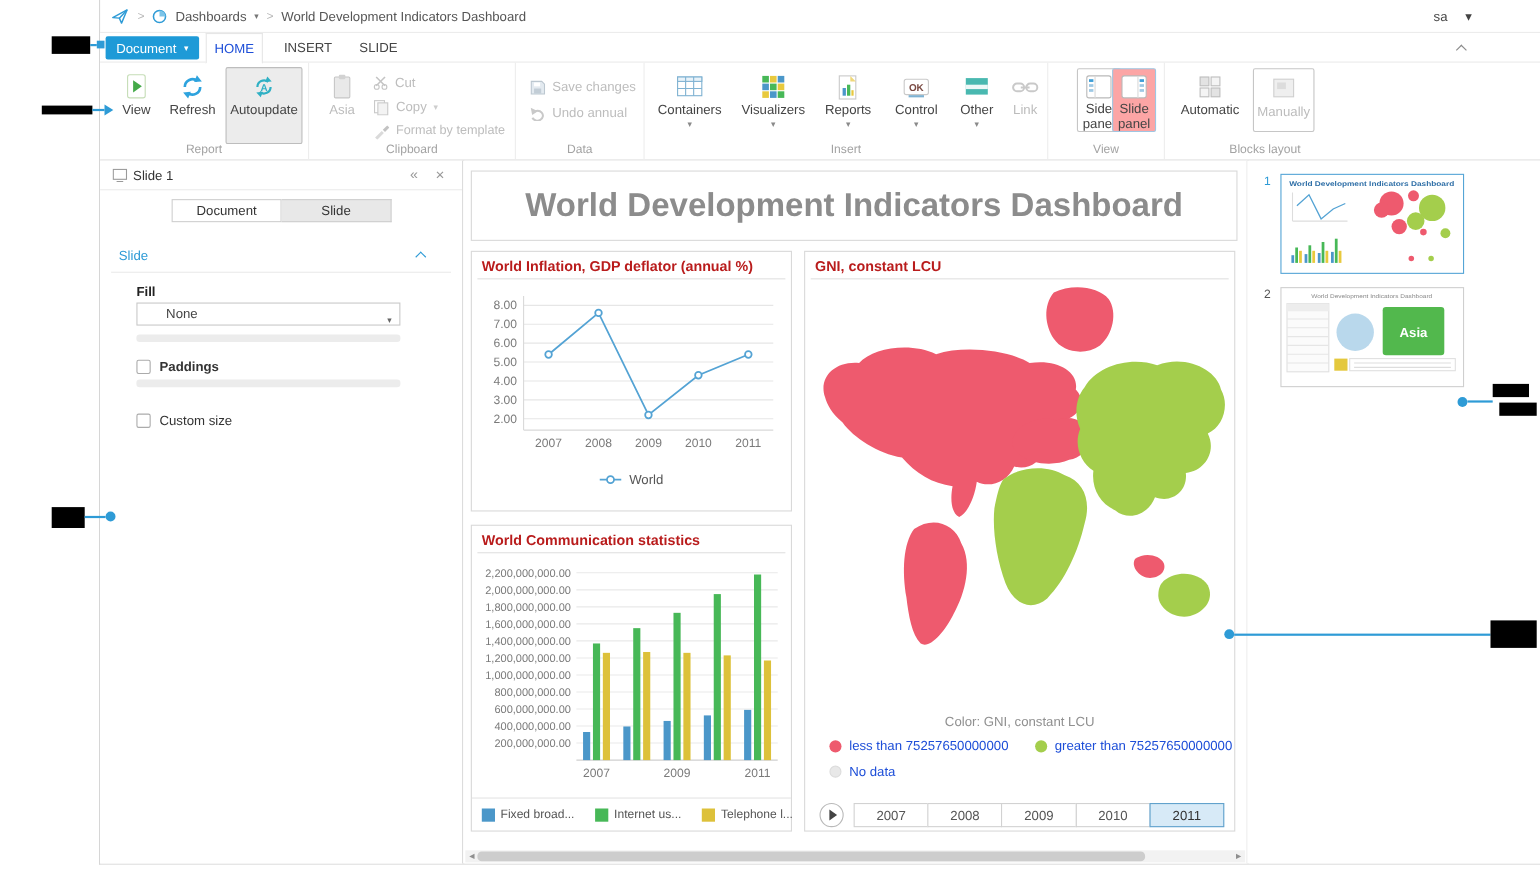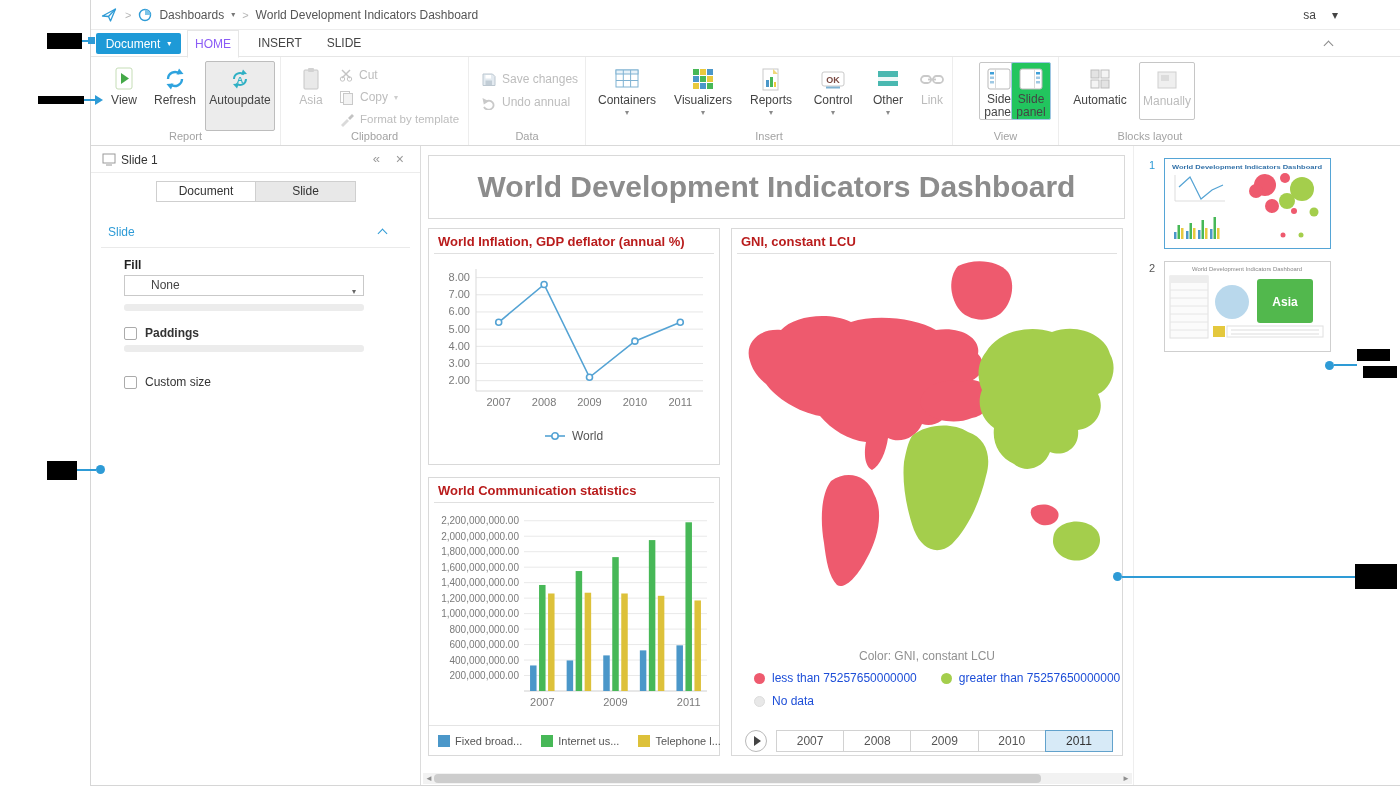--- a/index.html
+++ b/index.html
@@ -14,37 +14,37 @@
   .crumb .sep { color:#b5b5b5; font-size:11px; }
   .crumb .caret { font-size:8px; color:#777; }
   .user-area { position:absolute; right:62px; top:0; height:30px; display:flex; align-items:center; gap:16px; font-size:12px; color:#444; }
 
   
   .tabrow { position:absolute; top:30px; left:0; right:0; height:27px; border-bottom:1px solid #e6e6e6; background:#fff; }
   .doc-btn { position:absolute; left:5px; top:3px; width:85px; height:21px; background:#1e9ad7; border-radius:2px;
              color:#fff; font-size:12px; display:flex; align-items:center; justify-content:center; gap:7px; cursor:pointer; }
   .doc-btn .caret { font-size:8px; color:#fff; }
   .rtab { position:absolute; top:0; height:27px; line-height:27px; text-align:center; font-size:12px; color:#444; cursor:pointer; }
-  .rtab.active { color:#8b5cf6; background:#fff; border:1px solid #e6e6e6; border-bottom:1px solid #fff; height:28px; z-index:2; }
+  .rtab.active { color:#1d4ed8; background:#fff; border:1px solid #e6e6e6; border-bottom:1px solid #fff; height:28px; z-index:2; }
   .chev { width:7px; height:7px; border-left:1px solid #8a8a8a; border-top:1px solid #8a8a8a; transform:rotate(45deg); }
 
   
   .ribbon { position:absolute; top:57px; left:0; right:0; height:89px; background:#fff; border-bottom:1px solid #d9d9d9; }
   .rgroup { position:absolute; top:0; height:88px; border-right:1px solid #ededed; }
   .rgroup .glabel { position:absolute; bottom:3px; left:0; right:0; text-align:center; font-size:11px; color:#a3a3a3; }
   .rbtn { position:absolute; top:5px; height:66px; display:flex; flex-direction:column; align-items:center;
           font-size:12px; color:#444; text-align:center; cursor:pointer; line-height:13px; }
   .rbtn .ic { height:30px; display:flex; align-items:center; justify-content:center; margin-top:2px; }
   .rbtn .dd { font-size:8px; color:#8a8a8a; line-height:8px; margin-top:2px; }
   .rbtn.disabled { color:#bcbcbc; }
   .rbtn.selected { border:1px solid #bdbdbd; background:#ececec; border-radius:2px; top:4px; height:70px; }
   .smallitem { position:absolute; left:58px; height:20px; display:flex; align-items:center; gap:6px;
                font-size:12px; color:#bdbdbd; white-space:nowrap;text-align:center; }
   .toggle-btn { border:1px solid #c6c6c6; border-radius:2px; }
-  .toggle-btn.blue { border-color:#9fc6e2; background:#22c55e; }
+  .toggle-btn.blue { border-color:#9fc6e2; background:#fca5a5; }
 
   
   .sidebar { position:absolute; top:146px; left:0; width:330px; bottom:0; background:#fff; border-right:1px solid #dcdcdc; }
   .side-head { position:relative; height:27px; border-bottom:1px solid #ececec; font-size:12px; color:#333; }
   .side-head .ttl { position:absolute; left:30px; top:7px; }
   .side-head .ic { position:absolute; left:11px; top:7px; }
   .side-head .coll { position:absolute; right:40px; top:5px; color:#9a9a9a; font-size:13px; cursor:pointer; }
   .side-head .close { position:absolute; right:16px; top:5px; color:#9a9a9a; font-size:14px; cursor:pointer; }
   .side-tabs { position:absolute; top:35px; left:65px; display:flex; }
   .stab { width:100px; height:21px; line-height:19px; text-align:center; font-size:12px; color:#333;

